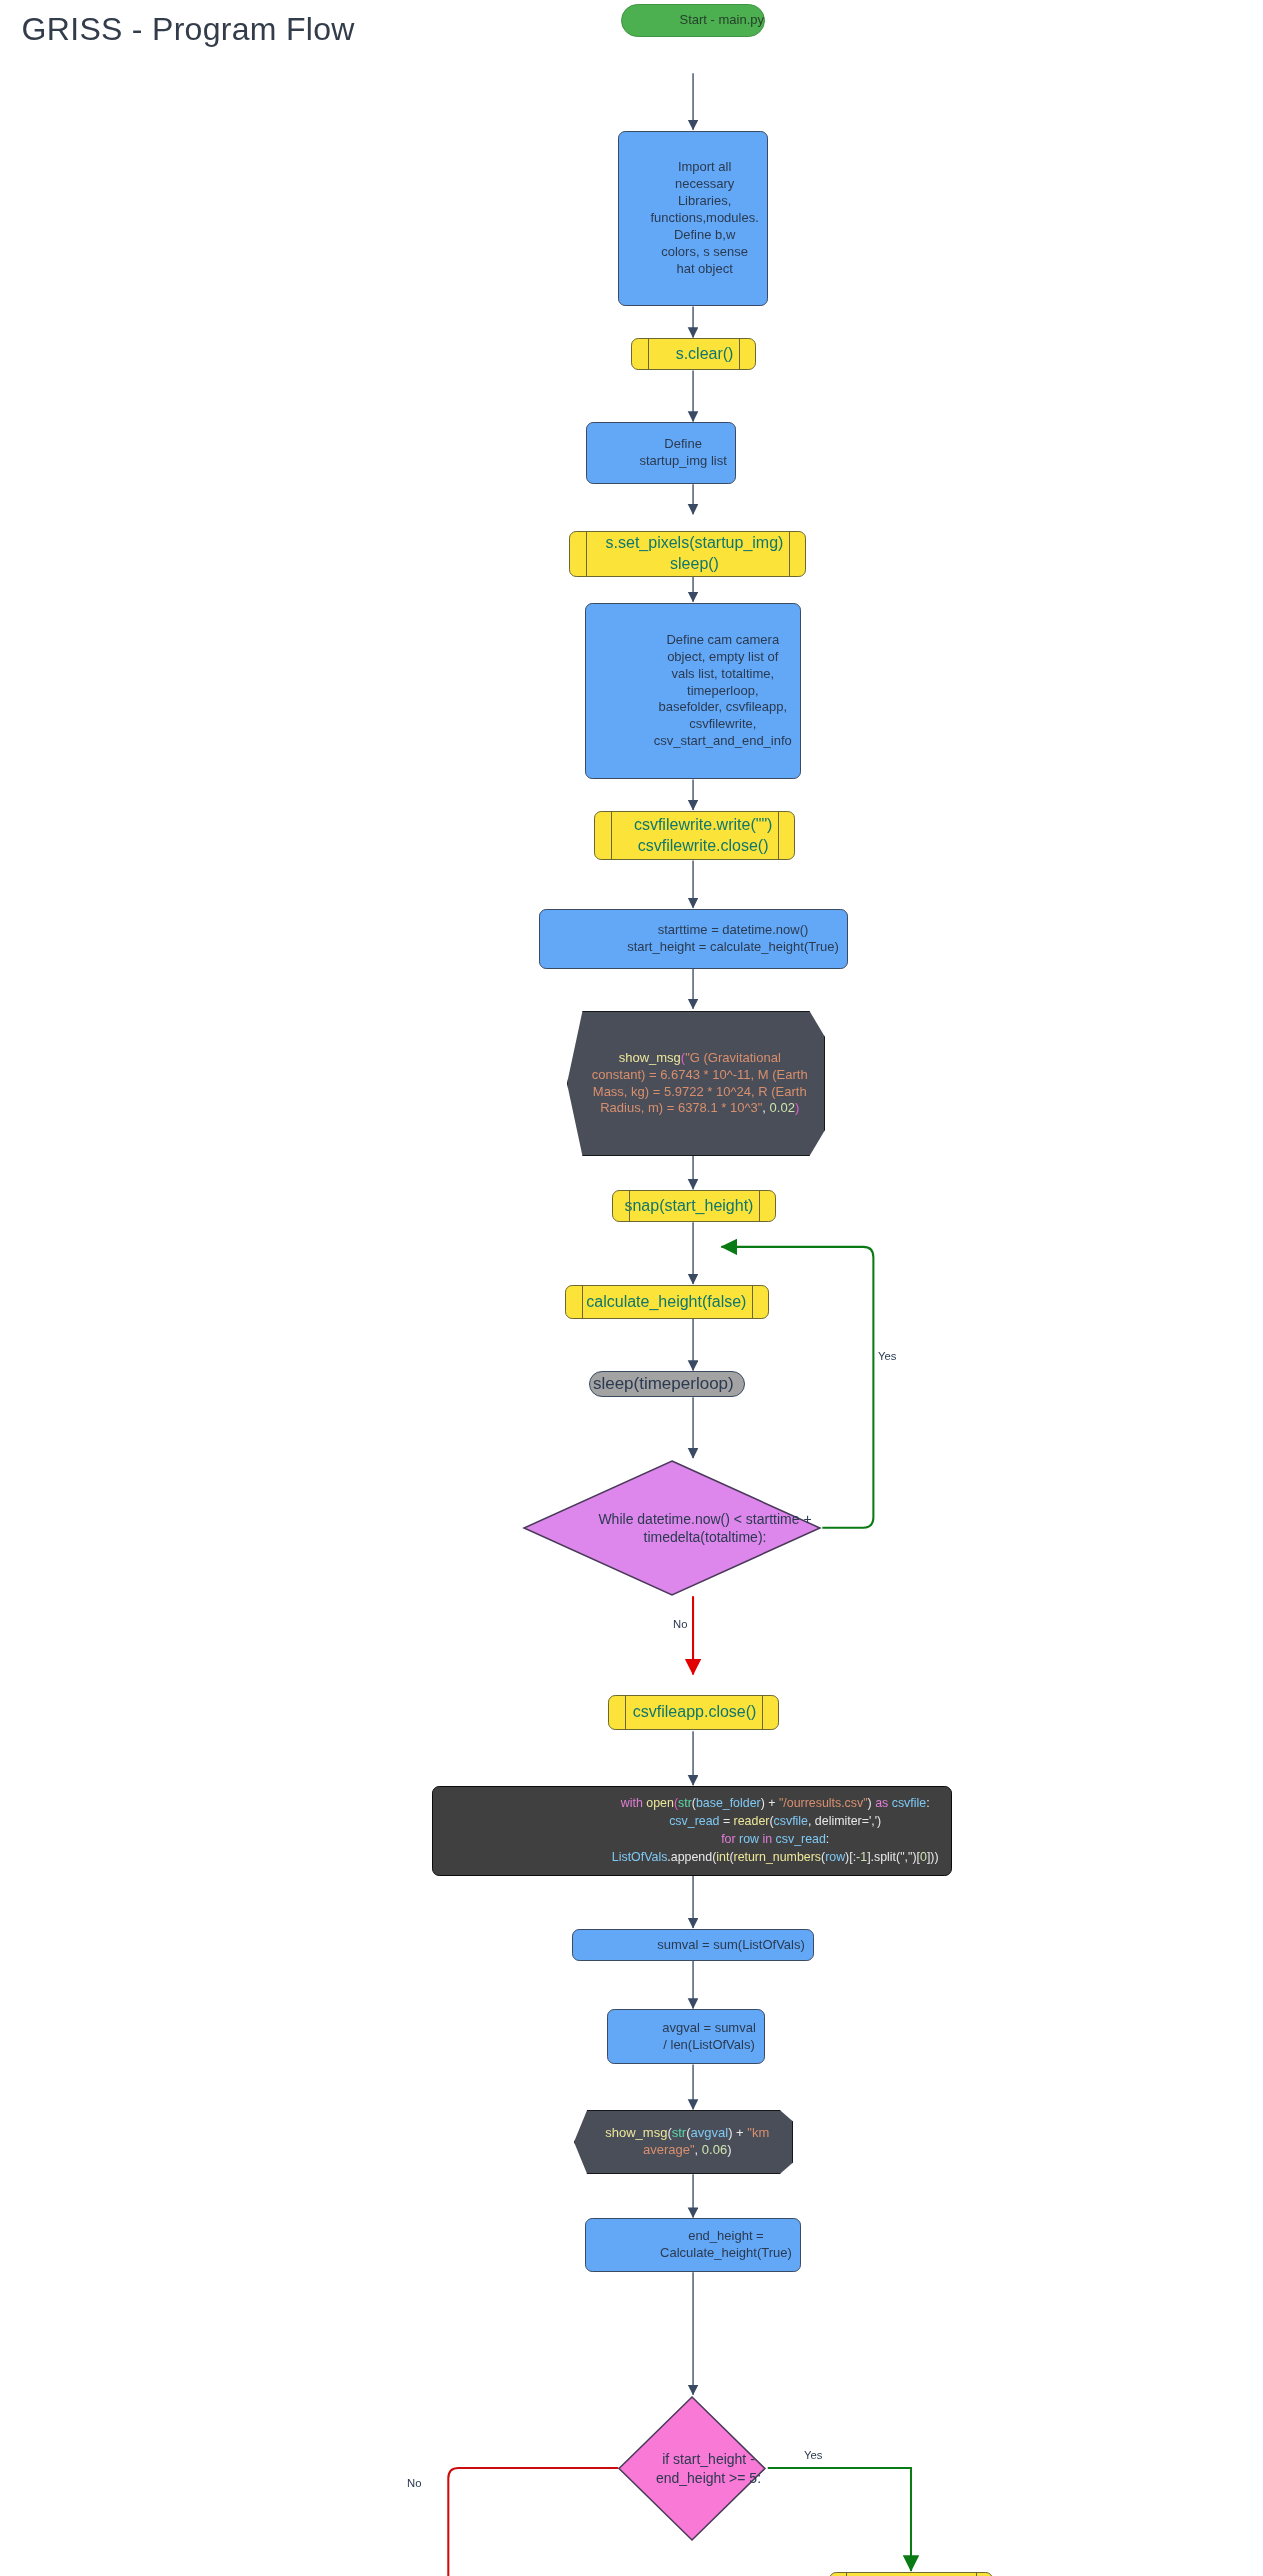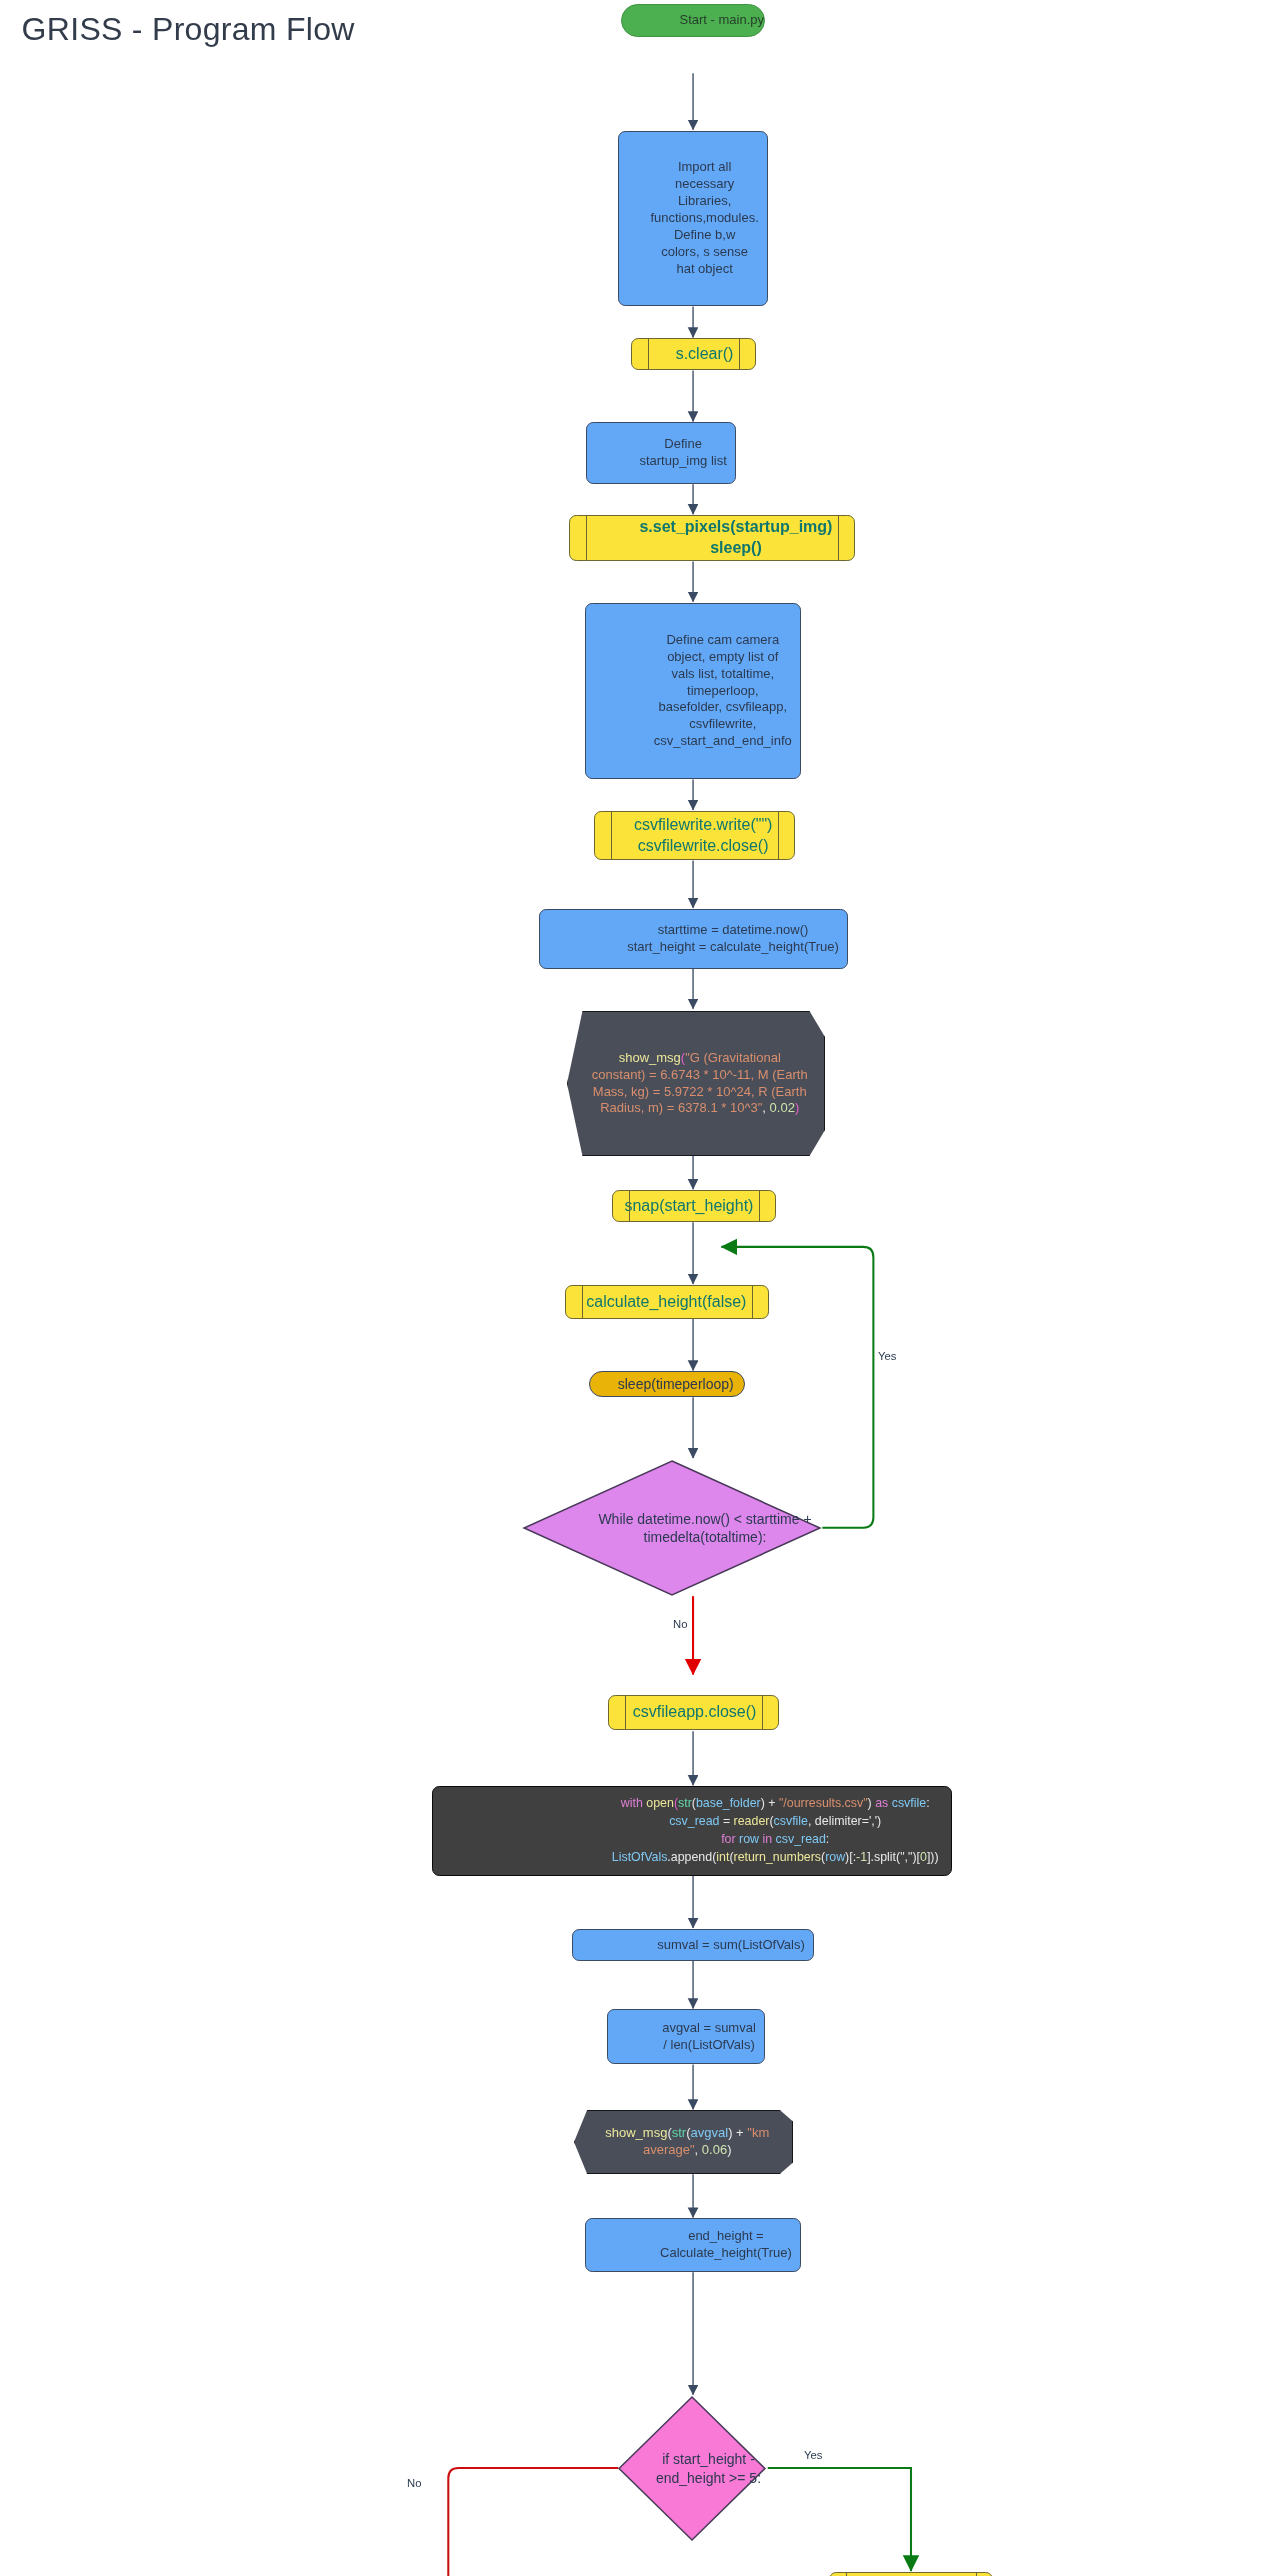--- a/index.html
+++ b/index.html
@@ -42,22 +42,22 @@
   }
   .n-sub::before, .n-sub::after {
     content:""; position:absolute; top:0; bottom:0; width:0px;
     border-left:0.9px solid #6c6630;
   }
   .n-sub::before { left:15.5px; }
   .n-sub::after  { right:15.5px; }
 
   
   .n-delay {
-    background:#eab308; border:0.9px solid #3a4a63; border-radius:13.4px;
-    font-size:14px; padding:3.1px 10.3px;
+    background:#a3a3a3; border:0.9px solid #3a4a63; border-radius:13.4px;
+    font-size:17px; padding:3.1px 10.3px;
   }
   
   .n-disp {
     background:#4a4e58; border:1px solid #15171b;
     font-size:13px; padding:7.2px 15.5px 7.2px 23px;
     clip-path: polygon(6% 0%, 94% 0%, 100% 18%, 100% 82%, 94% 100%, 6% 100%, 0% 50%);
     border-radius:1px;
     color:#d9b39a;
   }
   
@@ -195,21 +195,21 @@
 
 <div class="node n-sub" style="left:631px; top:338px; width:125px; height:32px;">
   <span>s.clear()</span>
 </div>
 
 <div class="node n-proc" style="left:586px; top:422px; width:150px; height:62px;">
   <span>Define
 startup_img list</span>
 </div>
 
-<div class="node n-sub" style="left:569px; top:515px; width:286px; height:46px;font-weight:bold;">
+<div class="node n-sub" style="left:569px; top:531px; width:237px; height:46px;">
   <span>s.set_pixels(startup_img)
 sleep()</span>
 </div>
 
 <div class="node n-proc" style="left:585px; top:603px; width:216px; height:176px;">
   <span>Define cam camera
 object, empty list of
 vals list, totaltime,
 timeperloop,
 basefolder, csvfileapp,

